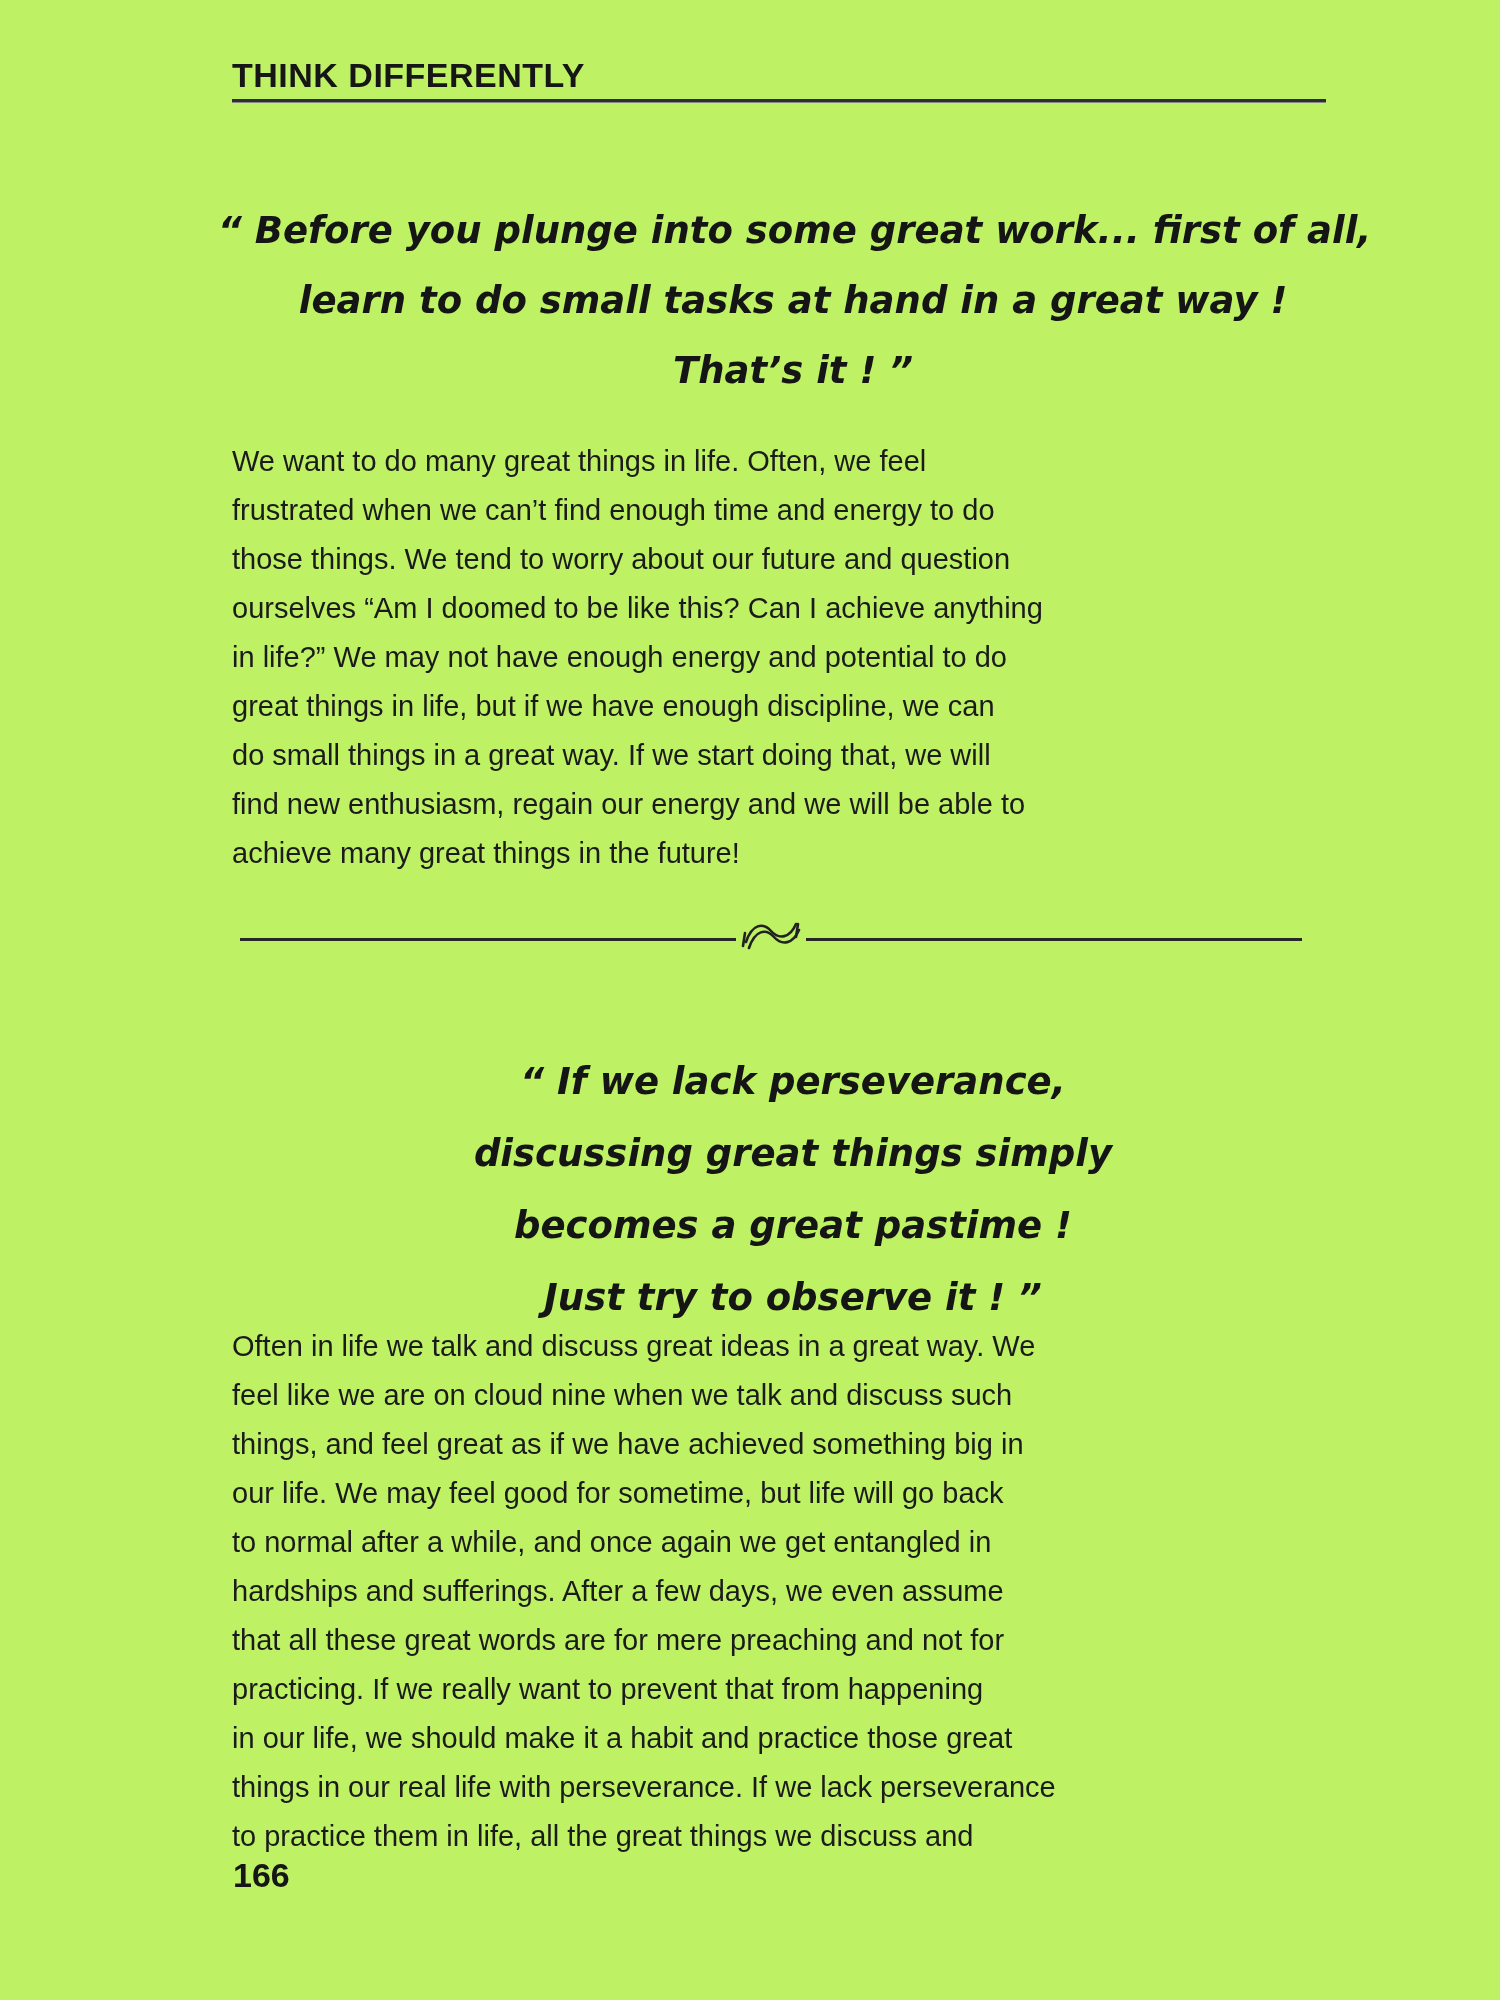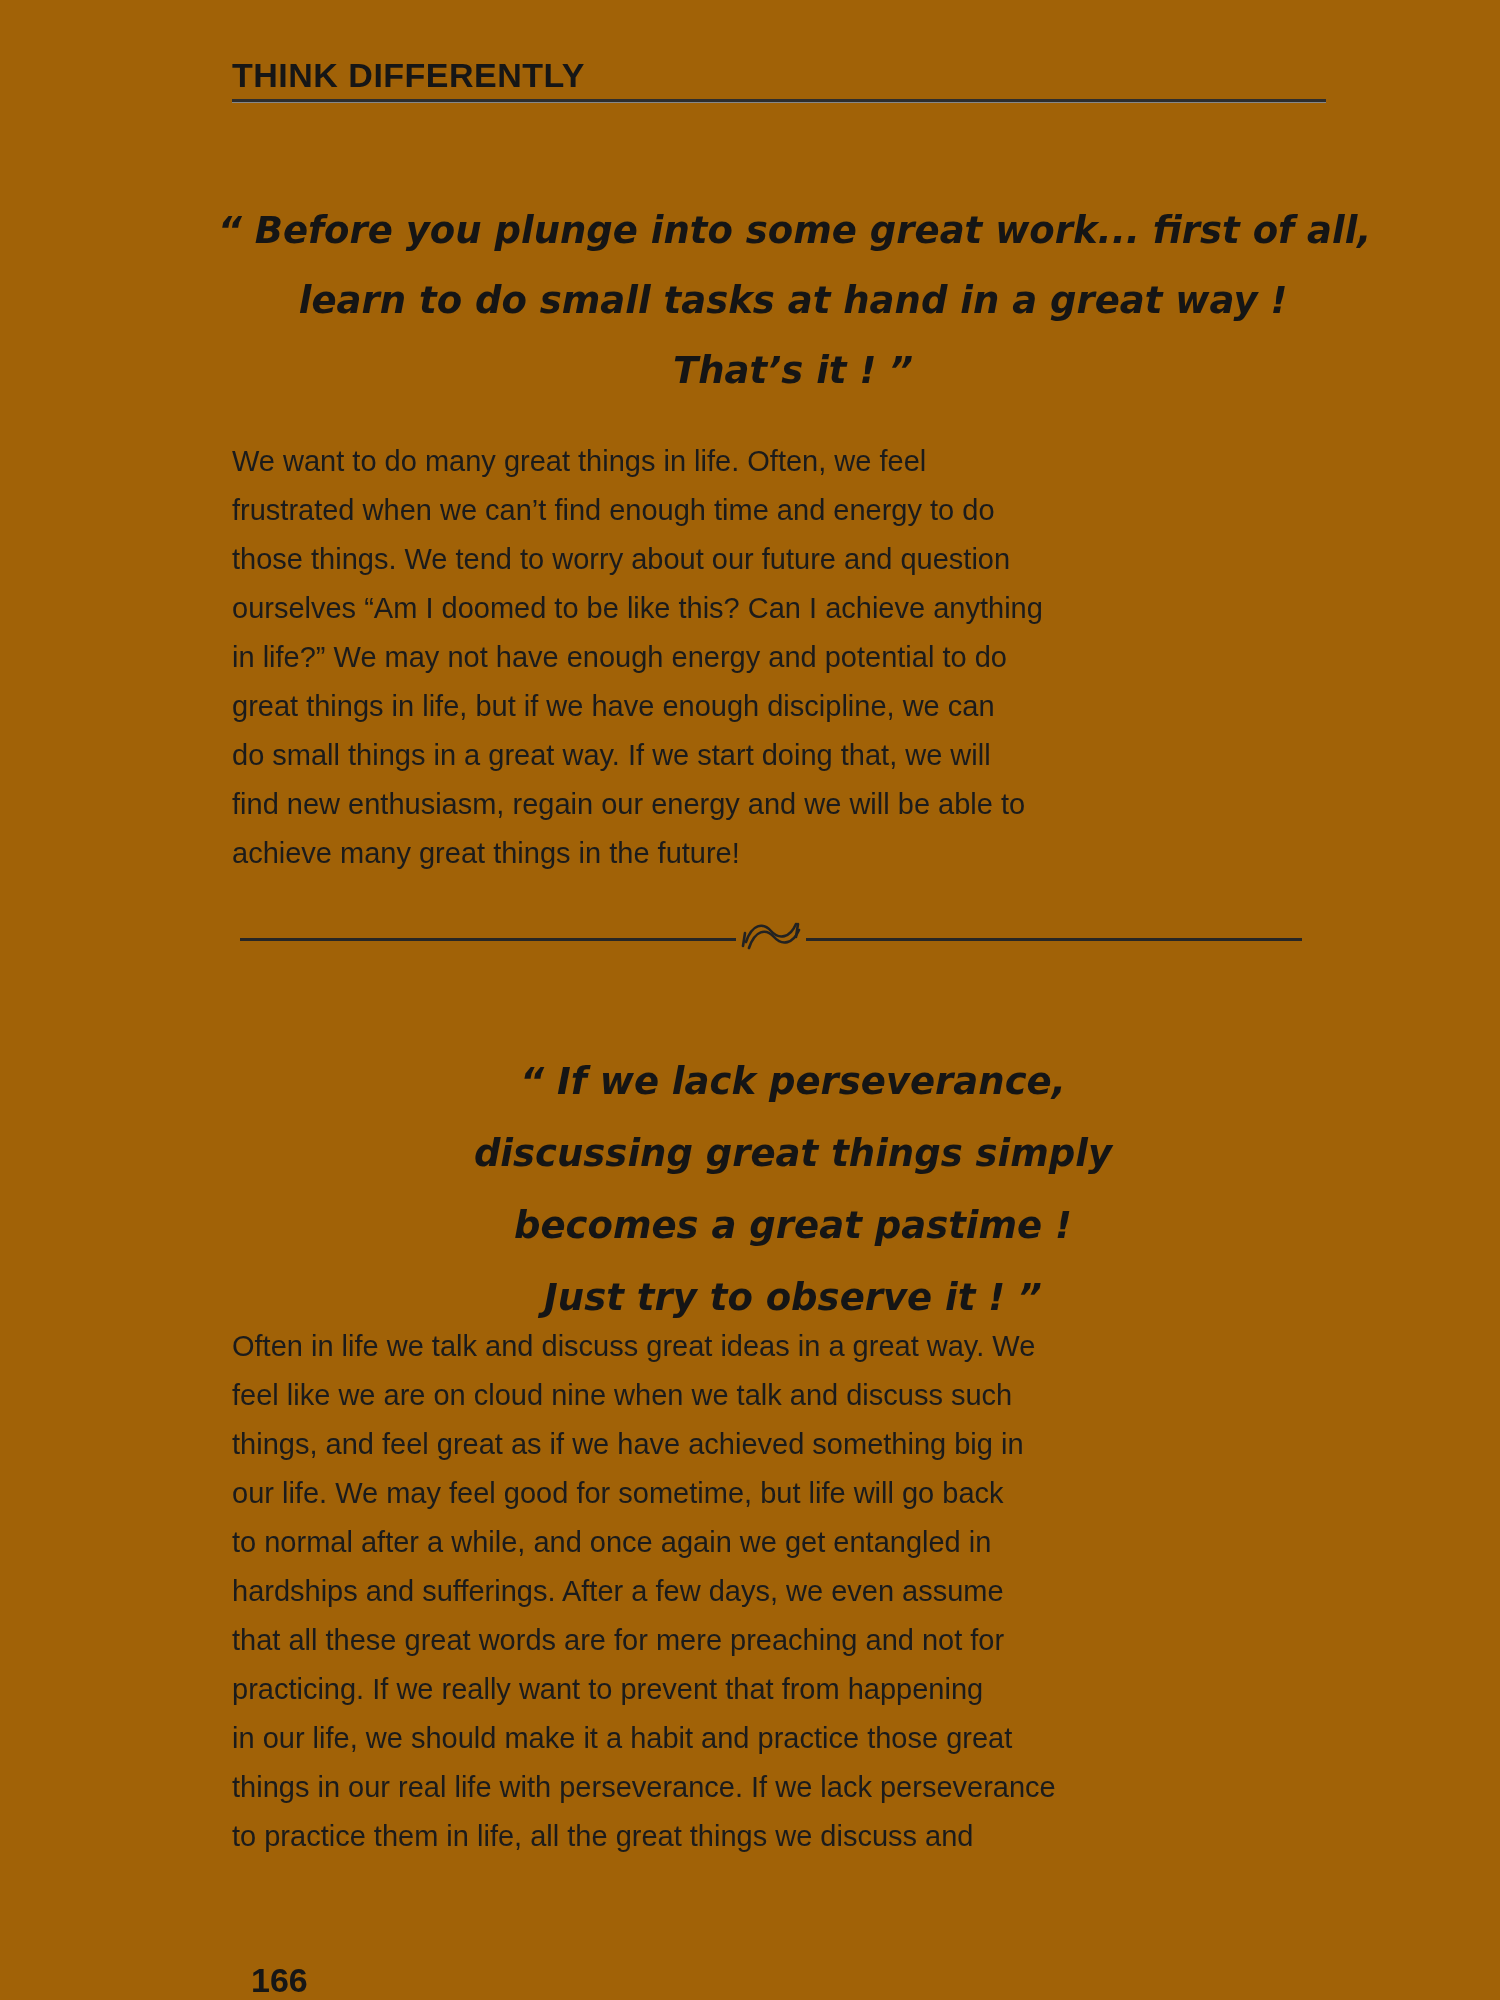--- a/index.html
+++ b/index.html
@@ -1,21 +1,21 @@
 <!DOCTYPE html>
 <html><head>
 <meta charset="utf-8">
 <style>
   * { margin: 0; padding: 0; box-sizing: border-box; }
   html, body { background: #e8e8e8; }
   .page {
     position: relative;
     width: 1500px;
     height: 2000px;
-    background: #a16207;
+    background: #bef264;
     font-family: "Liberation Sans", sans-serif;
     color: #1b1b1b;
     overflow: hidden;
   }
   .running-head {
     position: absolute;
     left: 232px;
     top: 56px;
     font-size: 34px;
     font-weight: bold;
@@ -70,26 +70,25 @@
     height: 3px;
     background: #262626;
   }
   .divider .swirl {
     flex: 0 0 auto;
     margin: 0 2px;
   }
   .page-number {
     position: absolute;
     left: 233px;
-    top: 1961px;
+    top: 1856px;
     font-size: 34px;
     font-weight: bold;
     color: #161616;
     white-space: pre;
-    margin-left: 18px;
   }
 </style>
 </head>
 <body>
 
 <div class="page">
 
   <div class="running-head">THINK DIFFERENTLY</div>
 
   <div class="head-rule"></div>

